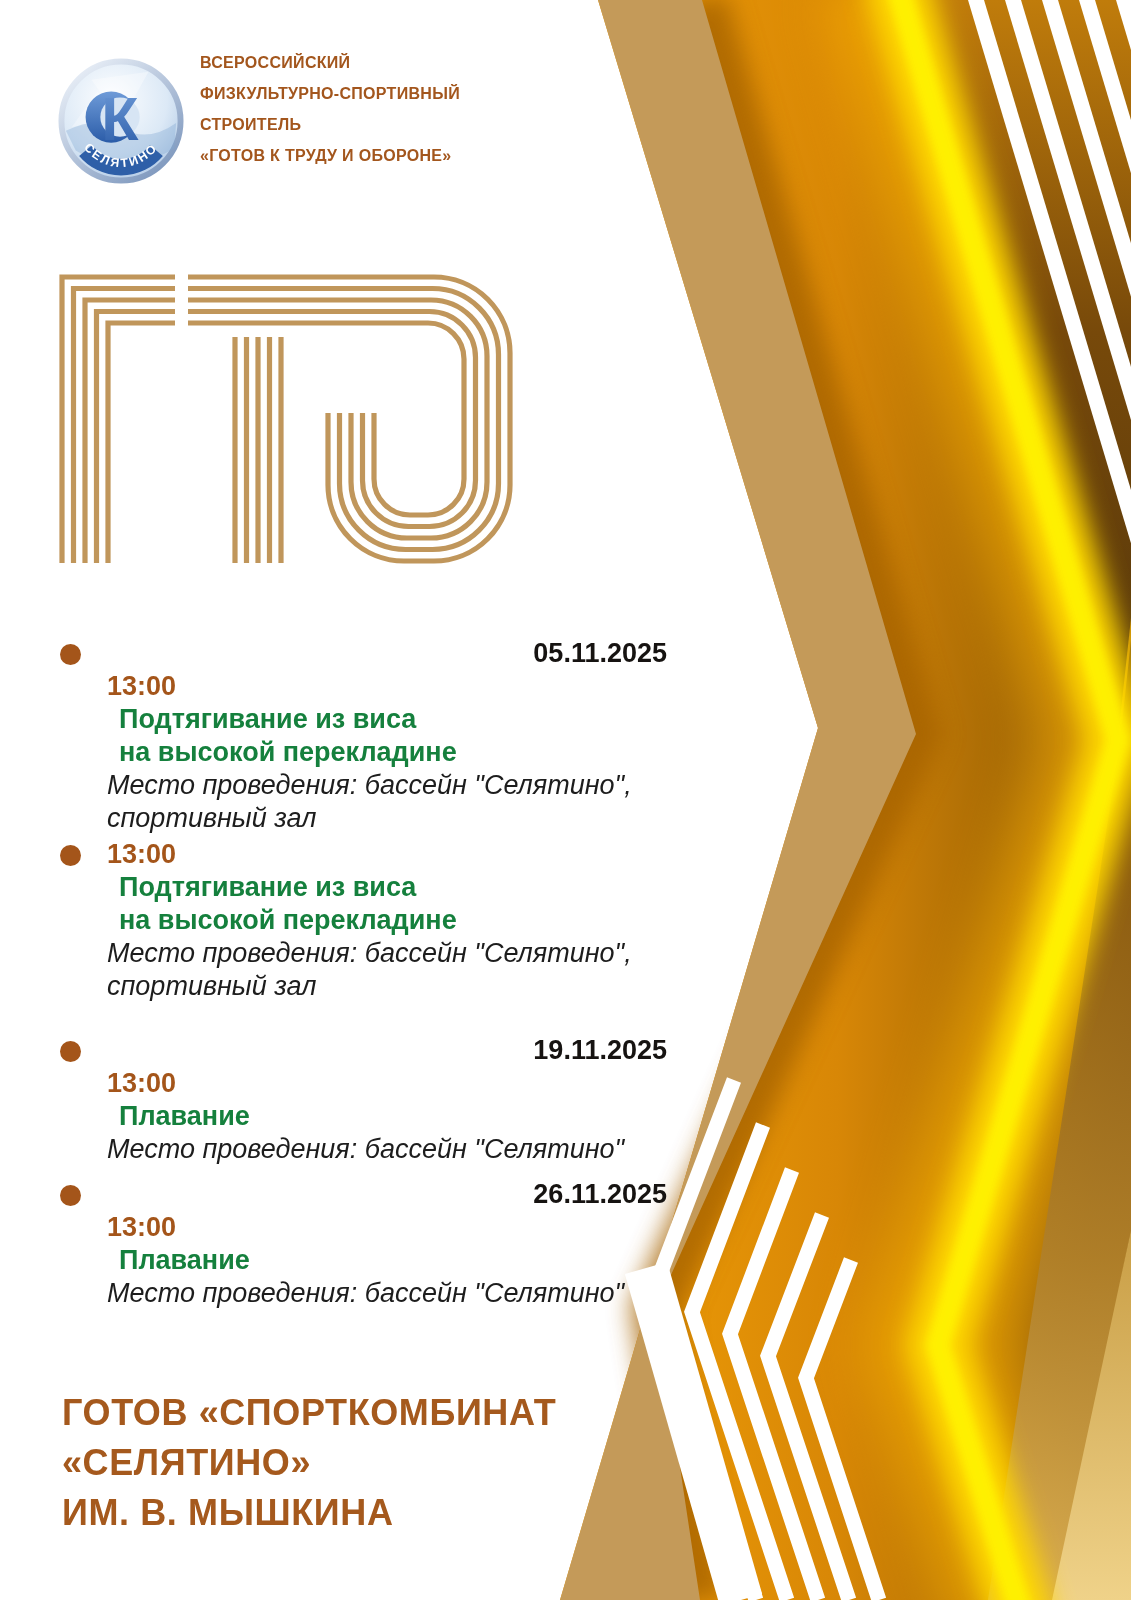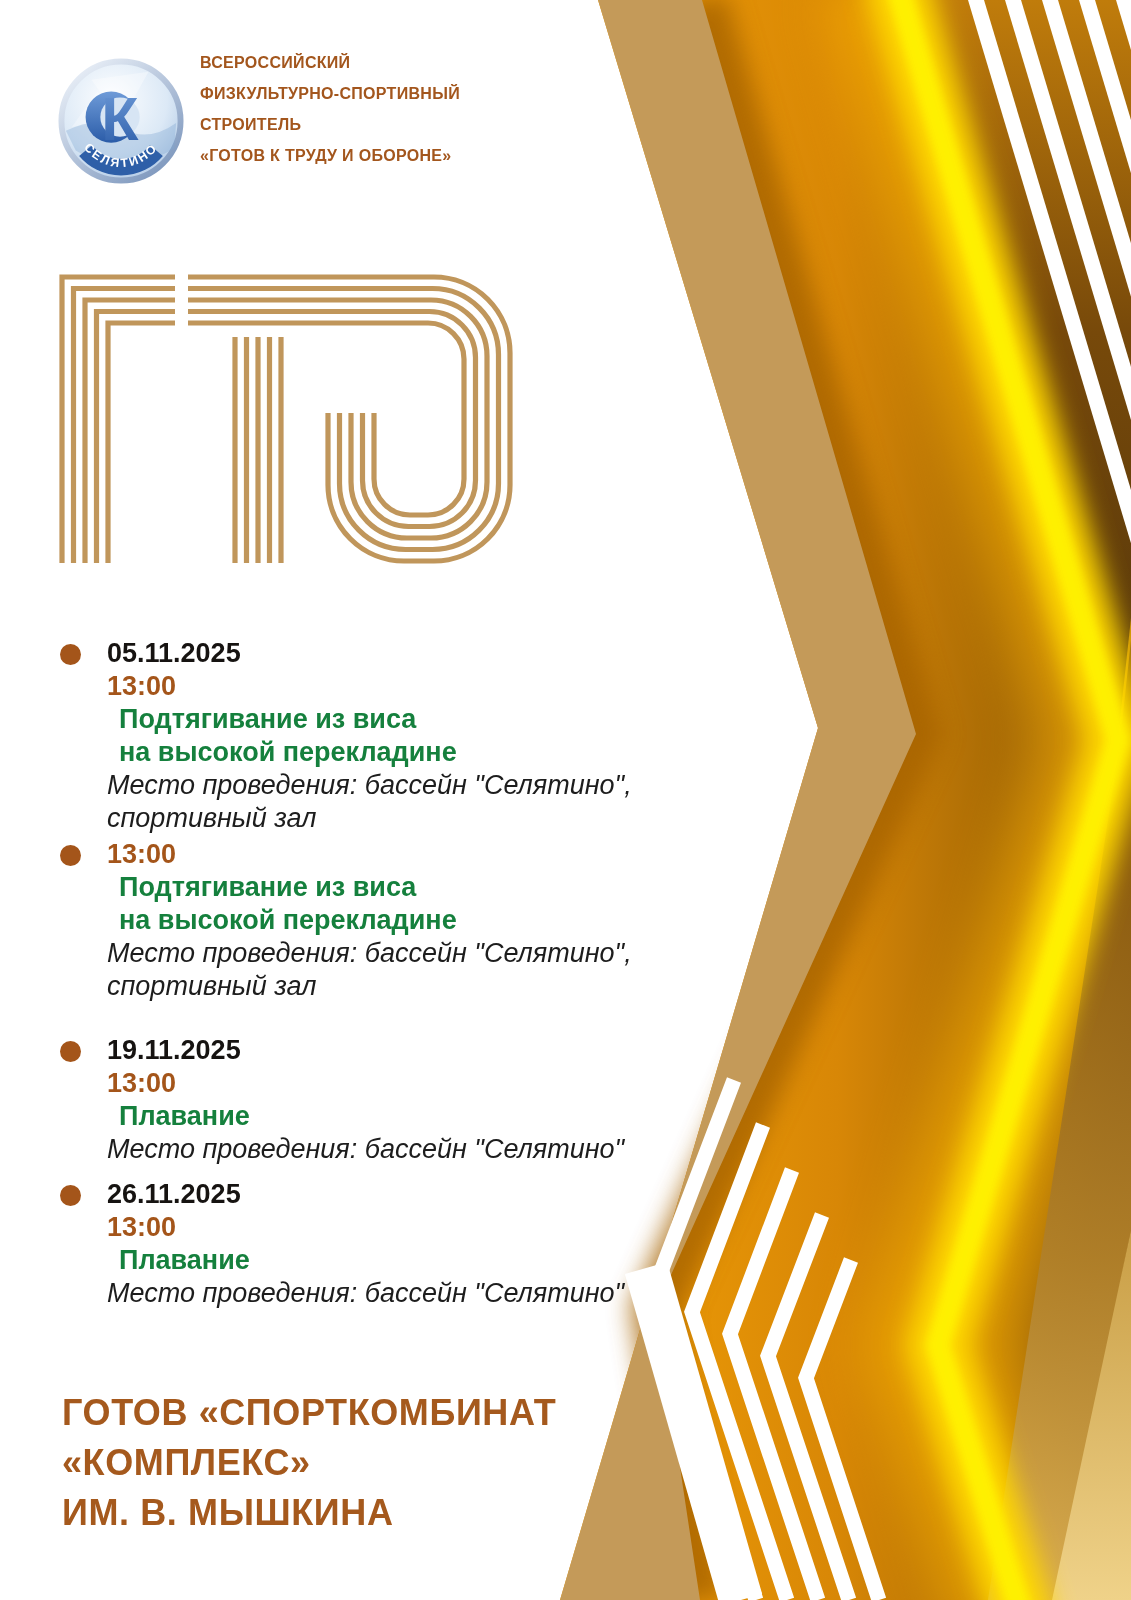--- a/index.html
+++ b/index.html
@@ -7,21 +7,21 @@
           font-family:"Liberation Sans",sans-serif;}
   .bg-art{position:absolute;inset:0;}
   .badge{position:absolute;left:58px;top:58px;width:126px;height:126px;}
   .header{position:absolute;left:200px;top:47px;width:420px;
           font-size:16px;line-height:31px;font-weight:700;color:#A3561D;letter-spacing:.3px;}
   .gto{position:absolute;left:58px;top:263px;width:462px;height:302px;}
   .sr{position:absolute;width:1px;height:1px;overflow:hidden;clip-path:inset(50%);white-space:nowrap;}
   .event{position:absolute;left:107px;width:560px;font-size:27px;line-height:33px;color:#161311;}
   .event .bullet{position:absolute;left:-47px;top:7px;width:21px;height:21px;border-radius:50%;
                  background:#A4551A;display:block;}
-  .event-date{font-weight:700;color:#161311;}
+  .event-date{font-weight:700;color:#161311;text-align:right;}
   .event-time{font-weight:700;color:#A4551A;}
   .event-title{font-weight:700;color:#15803d;margin-left:12px;}
   .event-location{font-style:italic;color:#1d1d1d;}
   .footer{position:absolute;left:62px;top:1388px;width:560px;
           font-size:36px;line-height:50px;font-weight:700;color:#A5591D;letter-spacing:.6px;}
 </style>
 </head>
 <body>
 
 <div class="canvas">
@@ -207,17 +207,17 @@
     <div class="event-title">
         <div>Плавание</div>
       </div>
     <div class="event-location">
         <div>Место проведения: бассейн "Селятино"</div>
       </div>
   </div>
 
   <div class="footer">
       <div class="footer-line">ГОТОВ «СПОРТКОМБИНАТ</div>
-      <div class="footer-line">«КОМПЛЕКС»</div>
+      <div class="footer-line">«СЕЛЯТИНО»</div>
       <div class="footer-line">ИМ. В. МЫШКИНА</div>
     </div>
 
 </div>
 
 </body></html>

